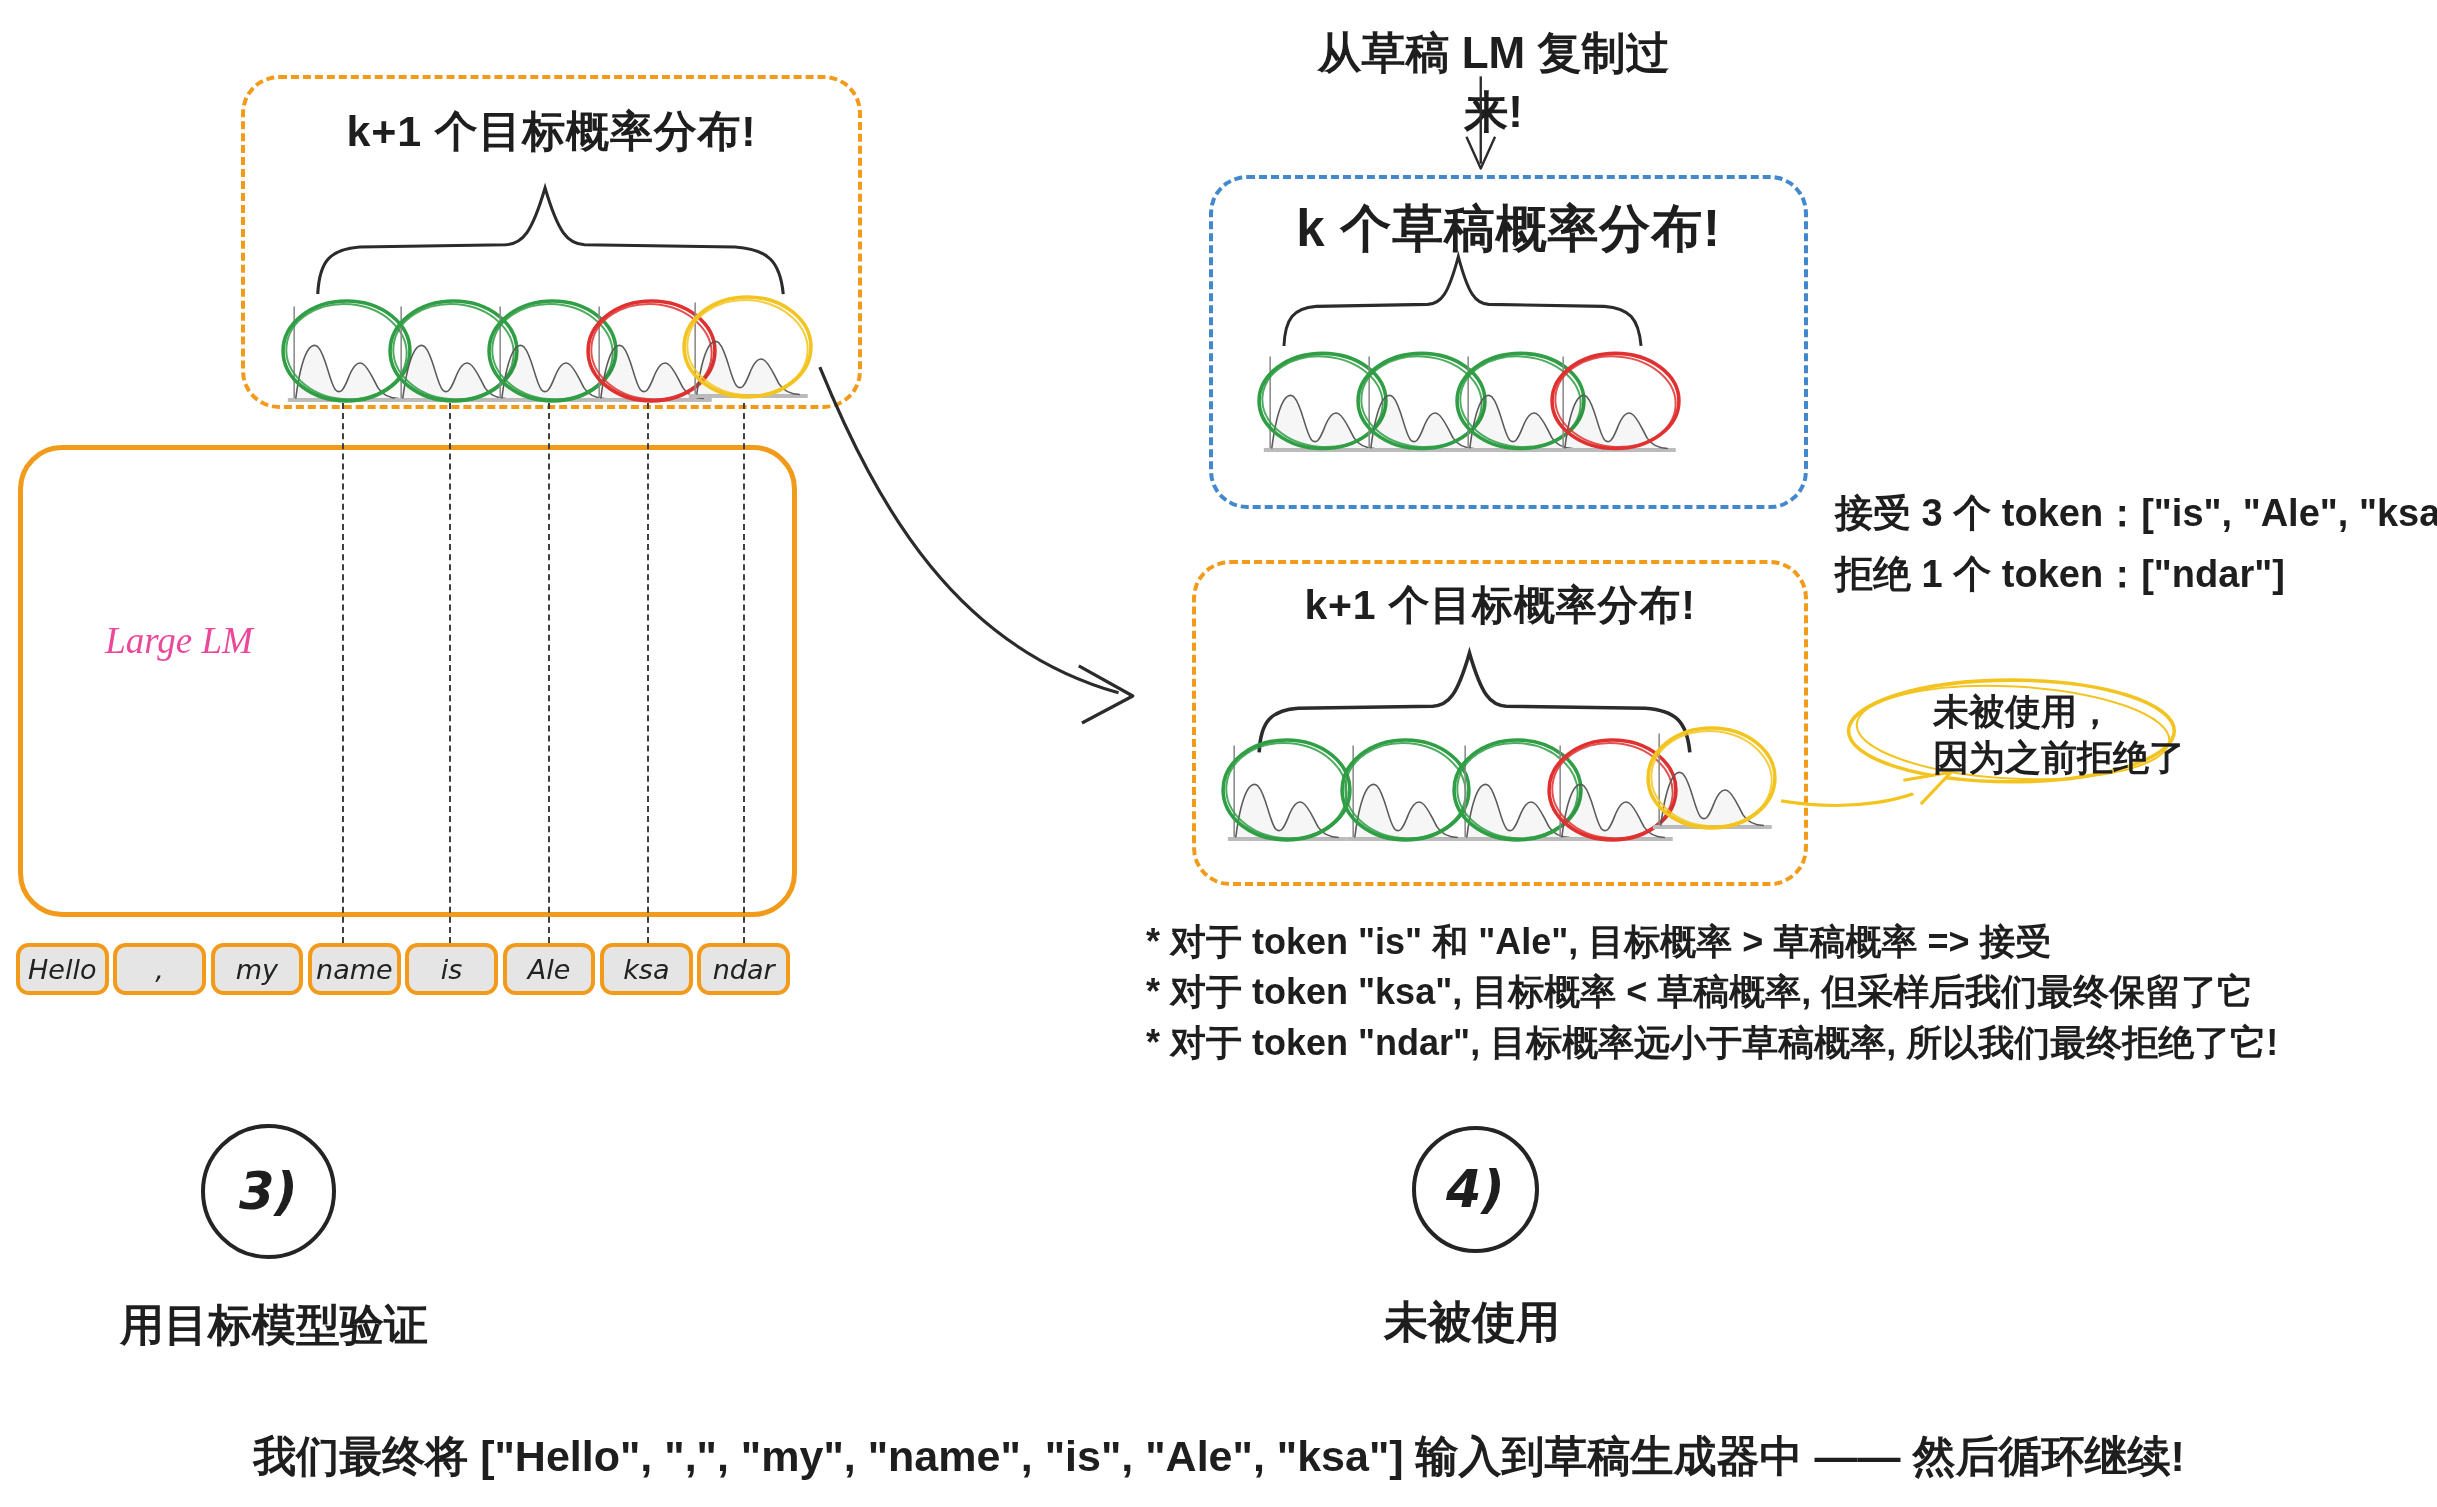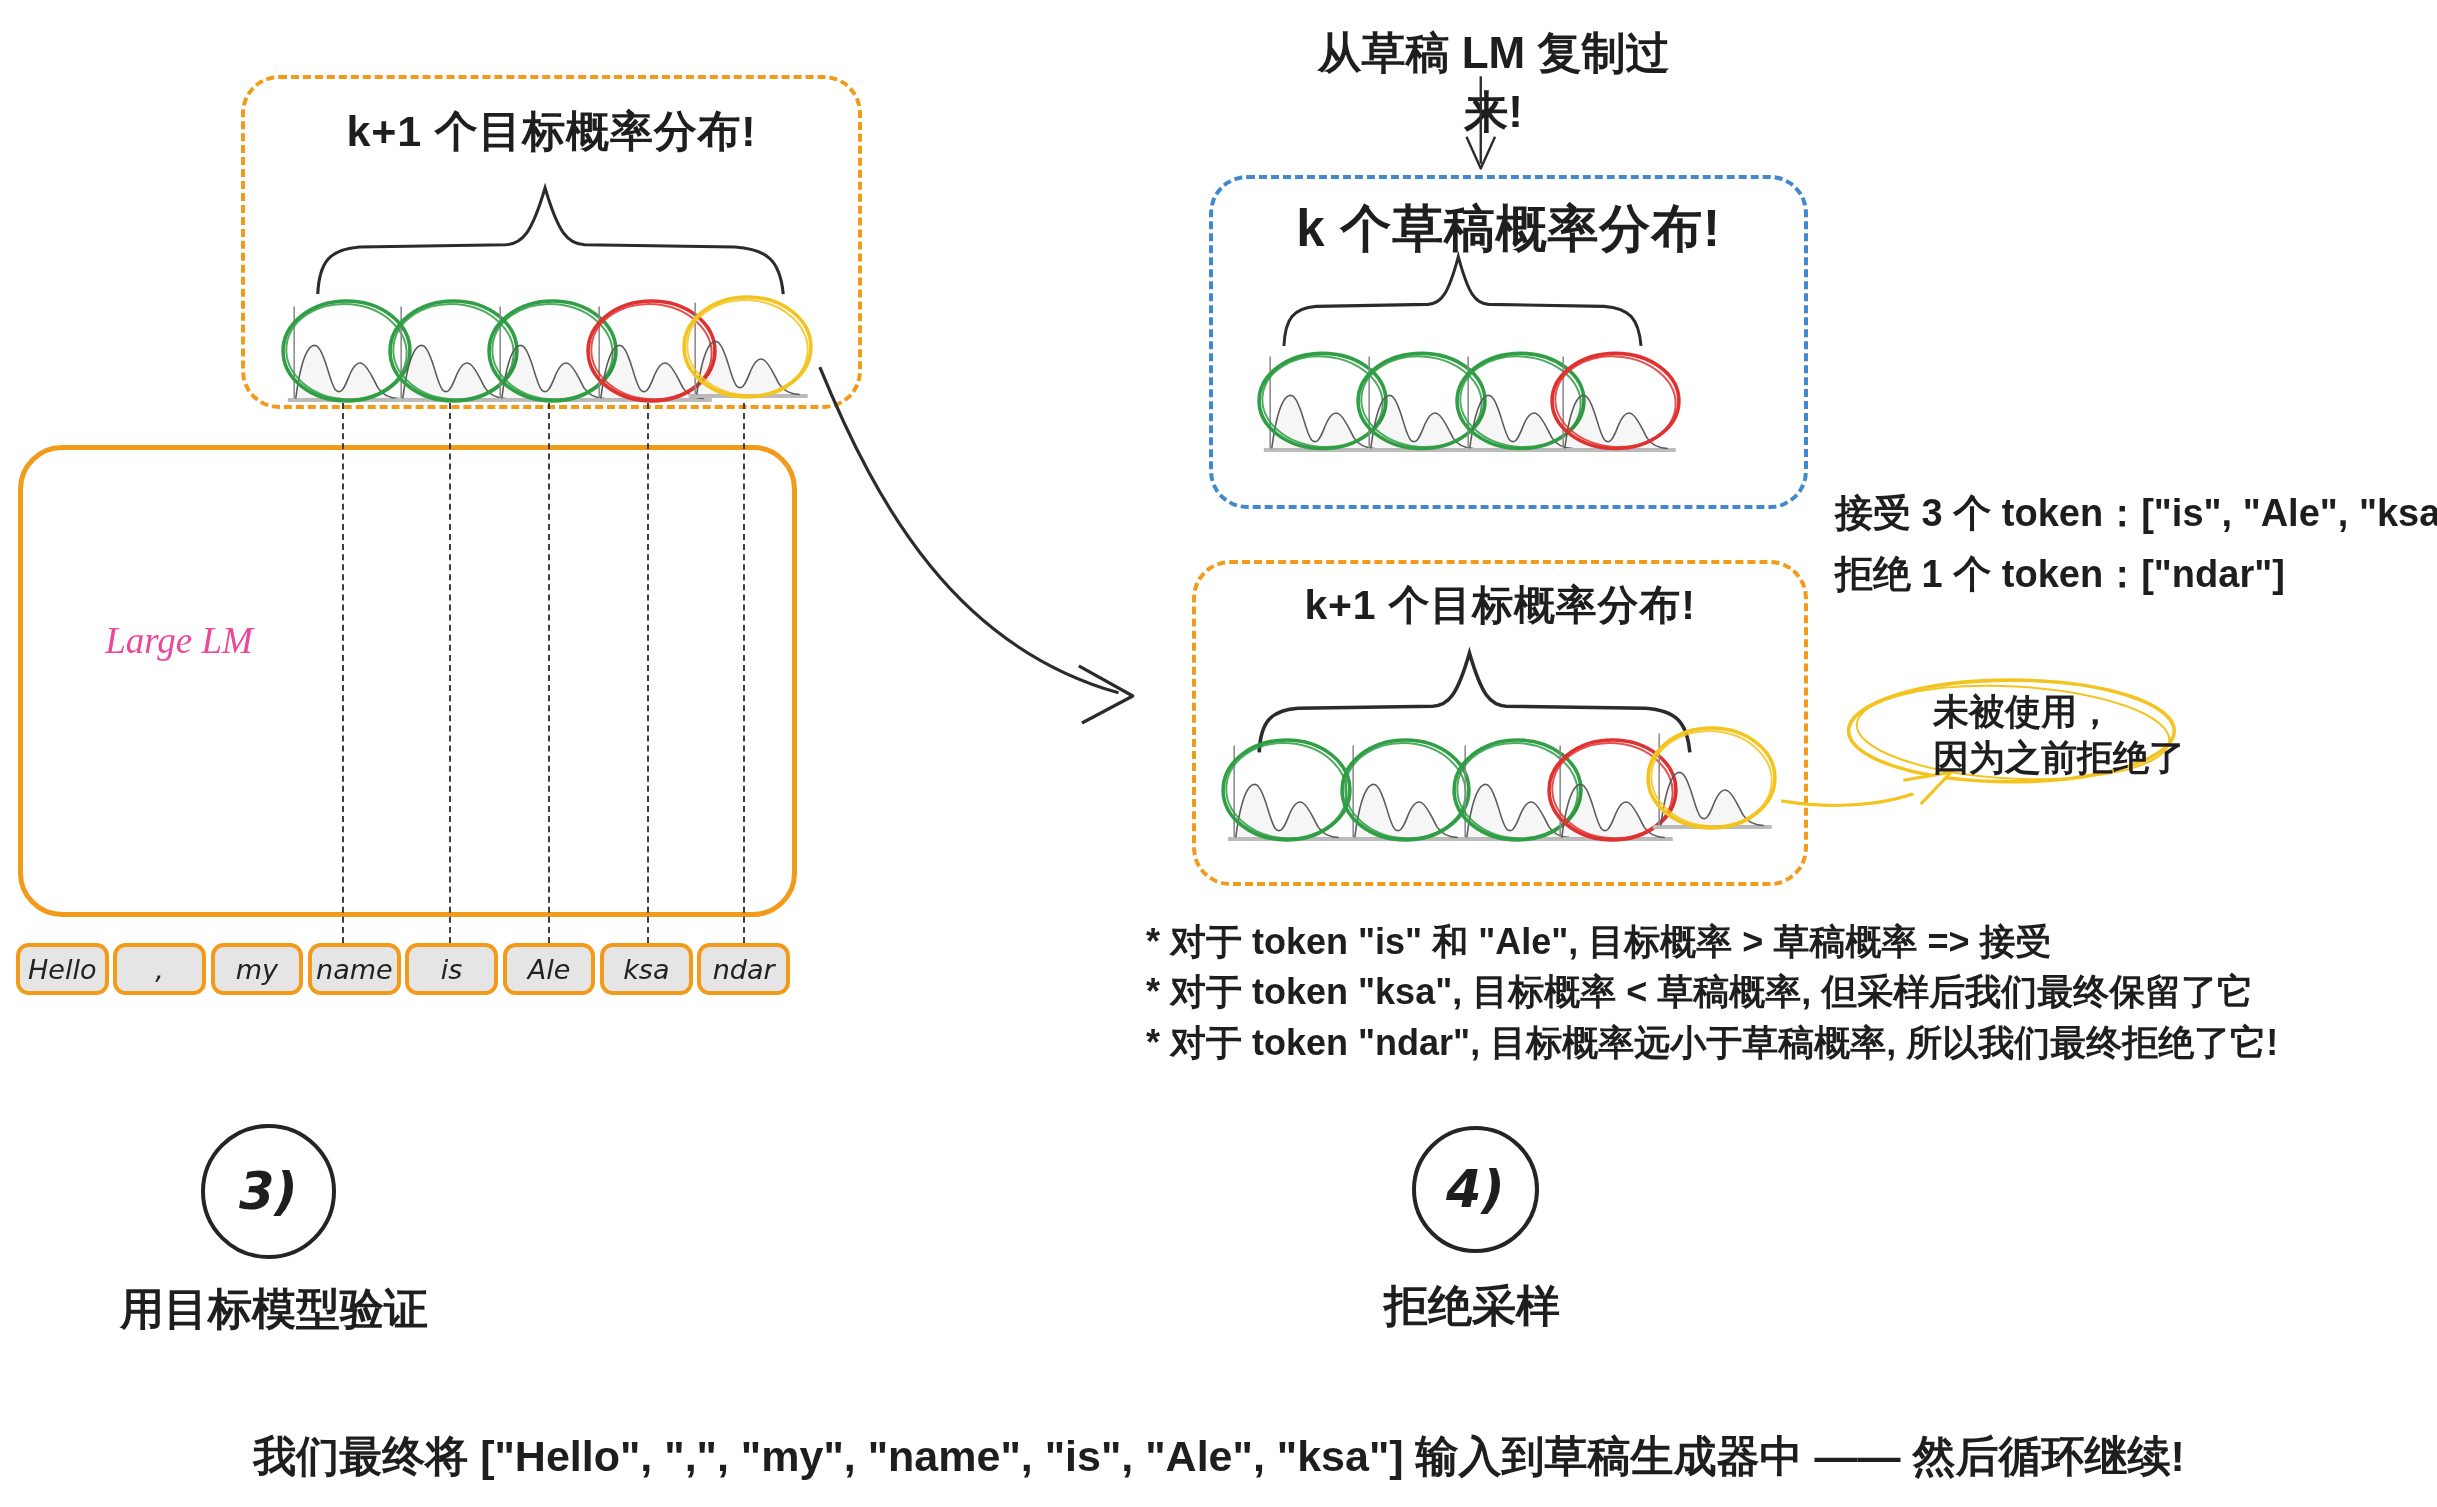--- a/index.html
+++ b/index.html
@@ -16,21 +16,21 @@
   .model-label{position:absolute;text-align:center;font-style:italic;
                font-family:Liberation Serif, serif;font-size:37px;line-height:1.35;color:#ec4899;}
   .vdash{position:absolute;width:0;border-left:2.4px dashed #3f3f3f;}
   .token-row{position:absolute;display:flex;gap:4.8px;}
   .token{flex:1;border:4px solid #f29a1a;border-radius:12.7px;background:#e5e5e5;
          display:flex;align-items:center;justify-content:center;
          font-family:"DejaVu Sans",sans-serif;font-style:italic;font-size:27px;color:#222;}
   .step-circle{position:absolute;border:4.8px solid #242424;border-radius:50%;
                display:flex;align-items:center;justify-content:center;background:#fff;
                font-family:"DejaVu Sans",sans-serif;font-style:italic;font-size:51px;font-weight:600;}
-  .step-label{position:absolute;font-size:44px;font-weight:700;text-align:center;}
+  .step-label{position:absolute;font-size:44px;font-weight:700;text-align:center;margin-top:16px;}
   .note{position:absolute;font-weight:700;font-size:44px;}
   .accept-block{position:absolute;font-size:38px;font-weight:600;line-height:1.6;white-space:nowrap;}
   .assump{position:absolute;font-size:36px;font-weight:600;line-height:1.4;white-space:nowrap;}
   .bubble-text{position:absolute;font-size:36px;font-weight:600;line-height:1.28;z-index:6;}
   .footer{position:absolute;left:0;width:2438px;text-align:center;
           font-size:43px;font-weight:700;}
   svg.overlay{position:absolute;left:0;top:0;z-index:5;pointer-events:none;}
 </style>
 </head>
 <body>
@@ -196,21 +196,21 @@
 
 <div class="assump" style="left:1146px;top:917px;">
   <div>* 对于 token "is" 和 "Ale", 目标概率 &gt; 草稿概率 =&gt; 接受</div>
   <div>* 对于 token "ksa", 目标概率 &lt; 草稿概率, 但采样后我们最终保留了它</div>
   <div>* 对于 token "ndar", 目标概率远小于草稿概率, 所以我们最终拒绝了它!</div>
 </div>
 
 <div class="step-circle" style="left:1412px;top:1126px;width:119px;height:119px;">
   <span>4)</span>
 </div>
-<div class="step-label" style="left:1361px;top:1277px;width:222px;">拒绝采样</div>
+<div class="step-label" style="left:1361px;top:1277px;width:222px;">未被使用</div>
 
 <div class="footer" style="top:1428px;">我们最终将 ["Hello", ",", "my", "name", "is", "Ale", "ksa"] 输入到草稿生成器中 —— 然后循环继续!</div>
 
 <svg class="overlay" width="2438" height="1508" viewBox="0 0 3069 1898">
 
   <g>
     <path d="M1032,462 C1105,640 1205,815 1408,872" fill="none" stroke="#2b2b2b" stroke-width="4"></path>
     <path d="M1358,838 L1426,876 L1362,910" fill="none" stroke="#2b2b2b" stroke-width="4" stroke-linejoin="round"></path>
   </g>
 

